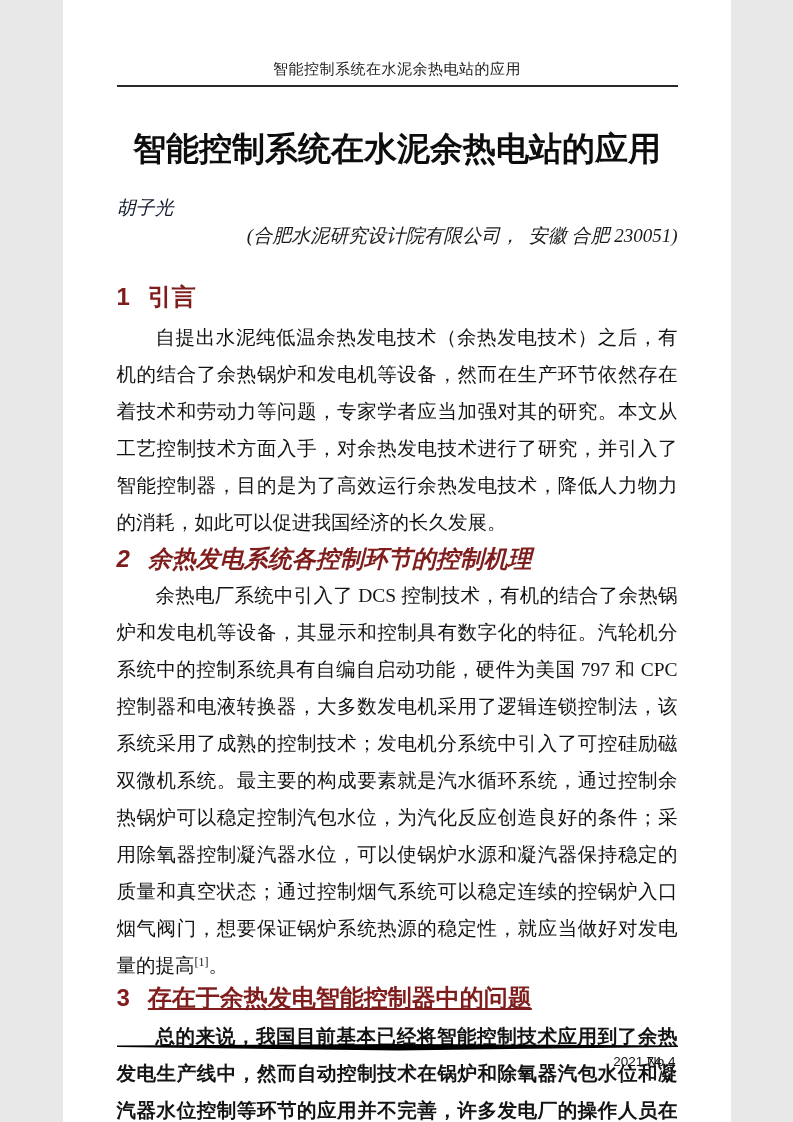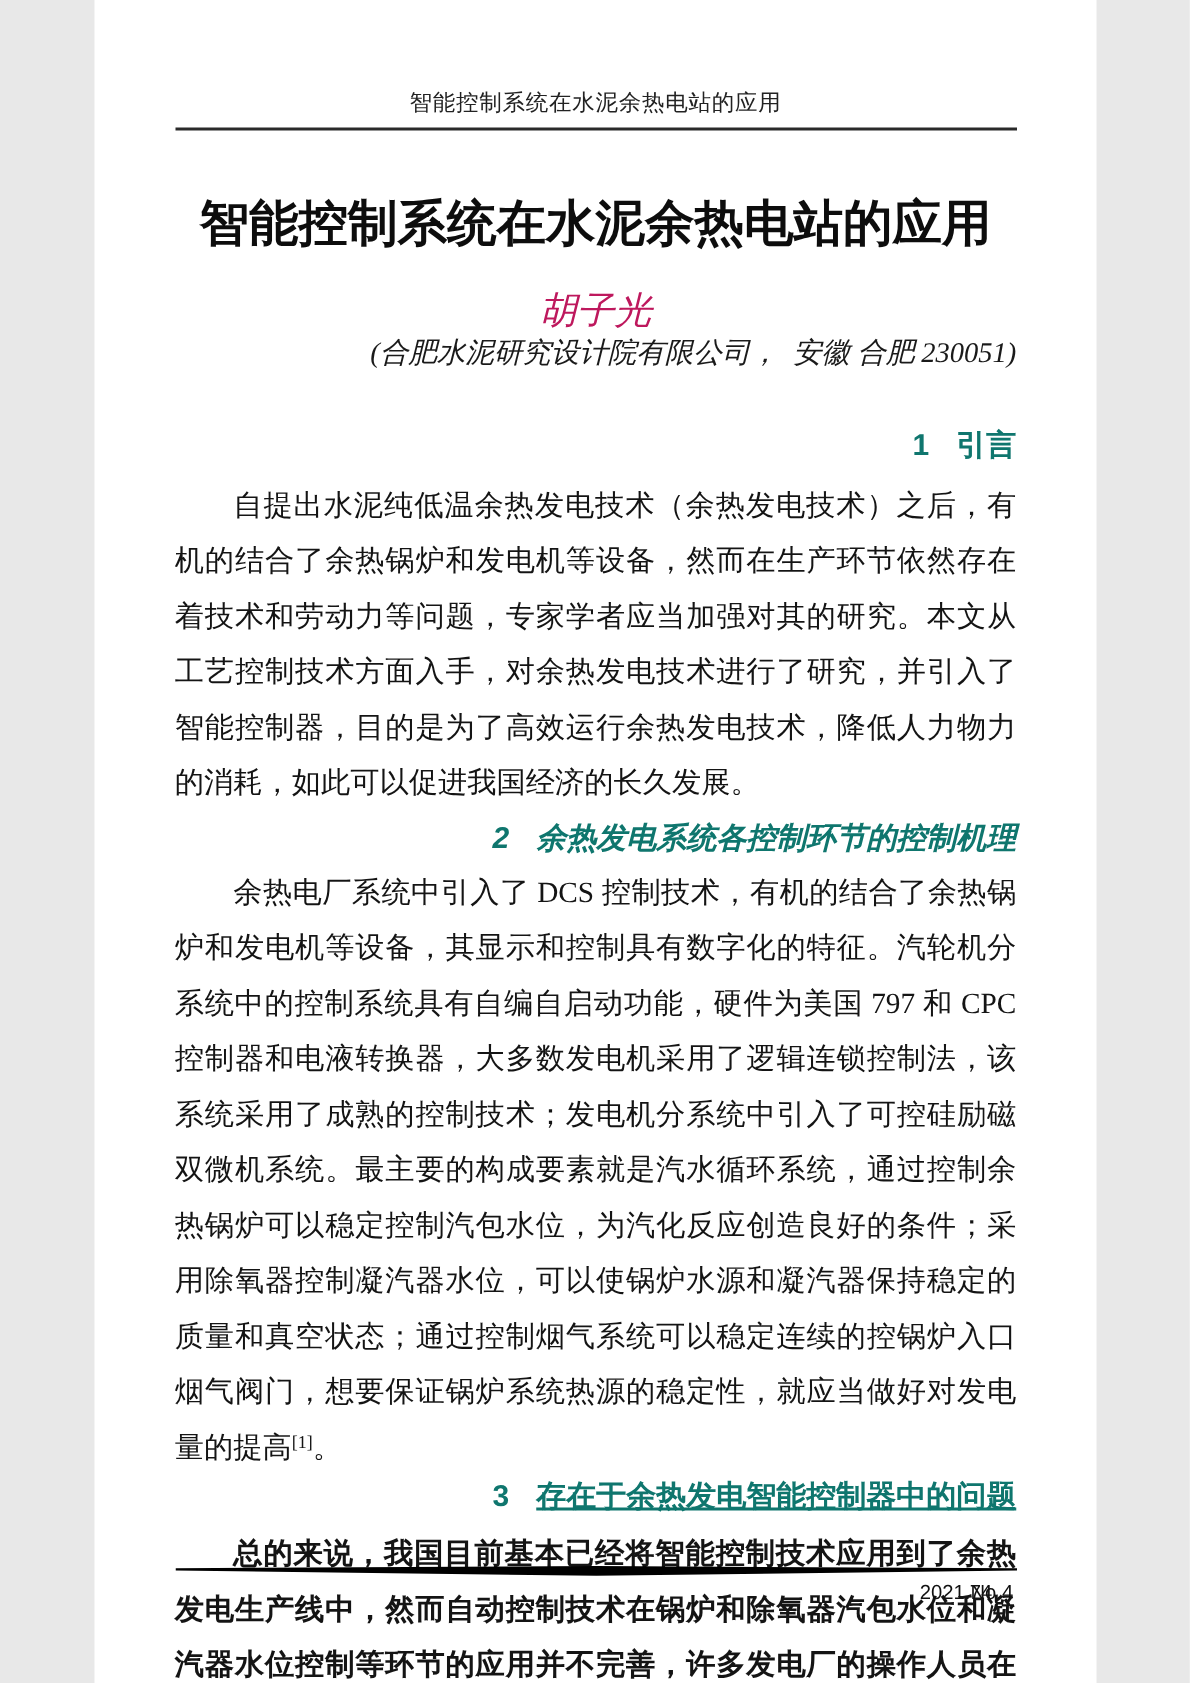--- a/index.html
+++ b/index.html
@@ -36,44 +36,42 @@
     margin: 40px 0 0 0;
     font-family: "Liberation Sans", sans-serif;
     font-weight: 700;
     font-size: 33px;
     line-height: 44px;
     text-align: center;
     color: #0d0d0d;
   }
   .author {
     margin-top: 24px;
-    text-align: center;
-    font-size: 25px;
+    font-size: 19px;
     line-height: 26px;
     font-style: italic;
-    color: #be185d;
+    color: #0f172a;
   }
   .affiliation {
     margin-top: 2px;
     text-align: right;
     font-size: 19px;
     line-height: 26px;
     font-style: italic;
     white-space: pre;
     color: #1a1a1a;
   }
   
   .sec-heading {
     margin: 0;
     font-family: "Liberation Sans", sans-serif;
     font-weight: 700;
-    font-size: 20px;
+    font-size: 24px;
     line-height: 28px;
-    color: #0f766e;
-    text-align: right;
+    color: #7f1d1d;
   }
   .sec-heading.first { margin-top: 34px; }
   .sec-heading.mid   { margin-top: 4px; font-style: italic; }
   .sec-heading.last  { margin-top: 0; text-decoration: underline; }
   .sec-num { display: inline-block; margin-right: 18px; }
   
   .para {
     margin: 0;
     font-size: 19.5px;
     line-height: 37px;

